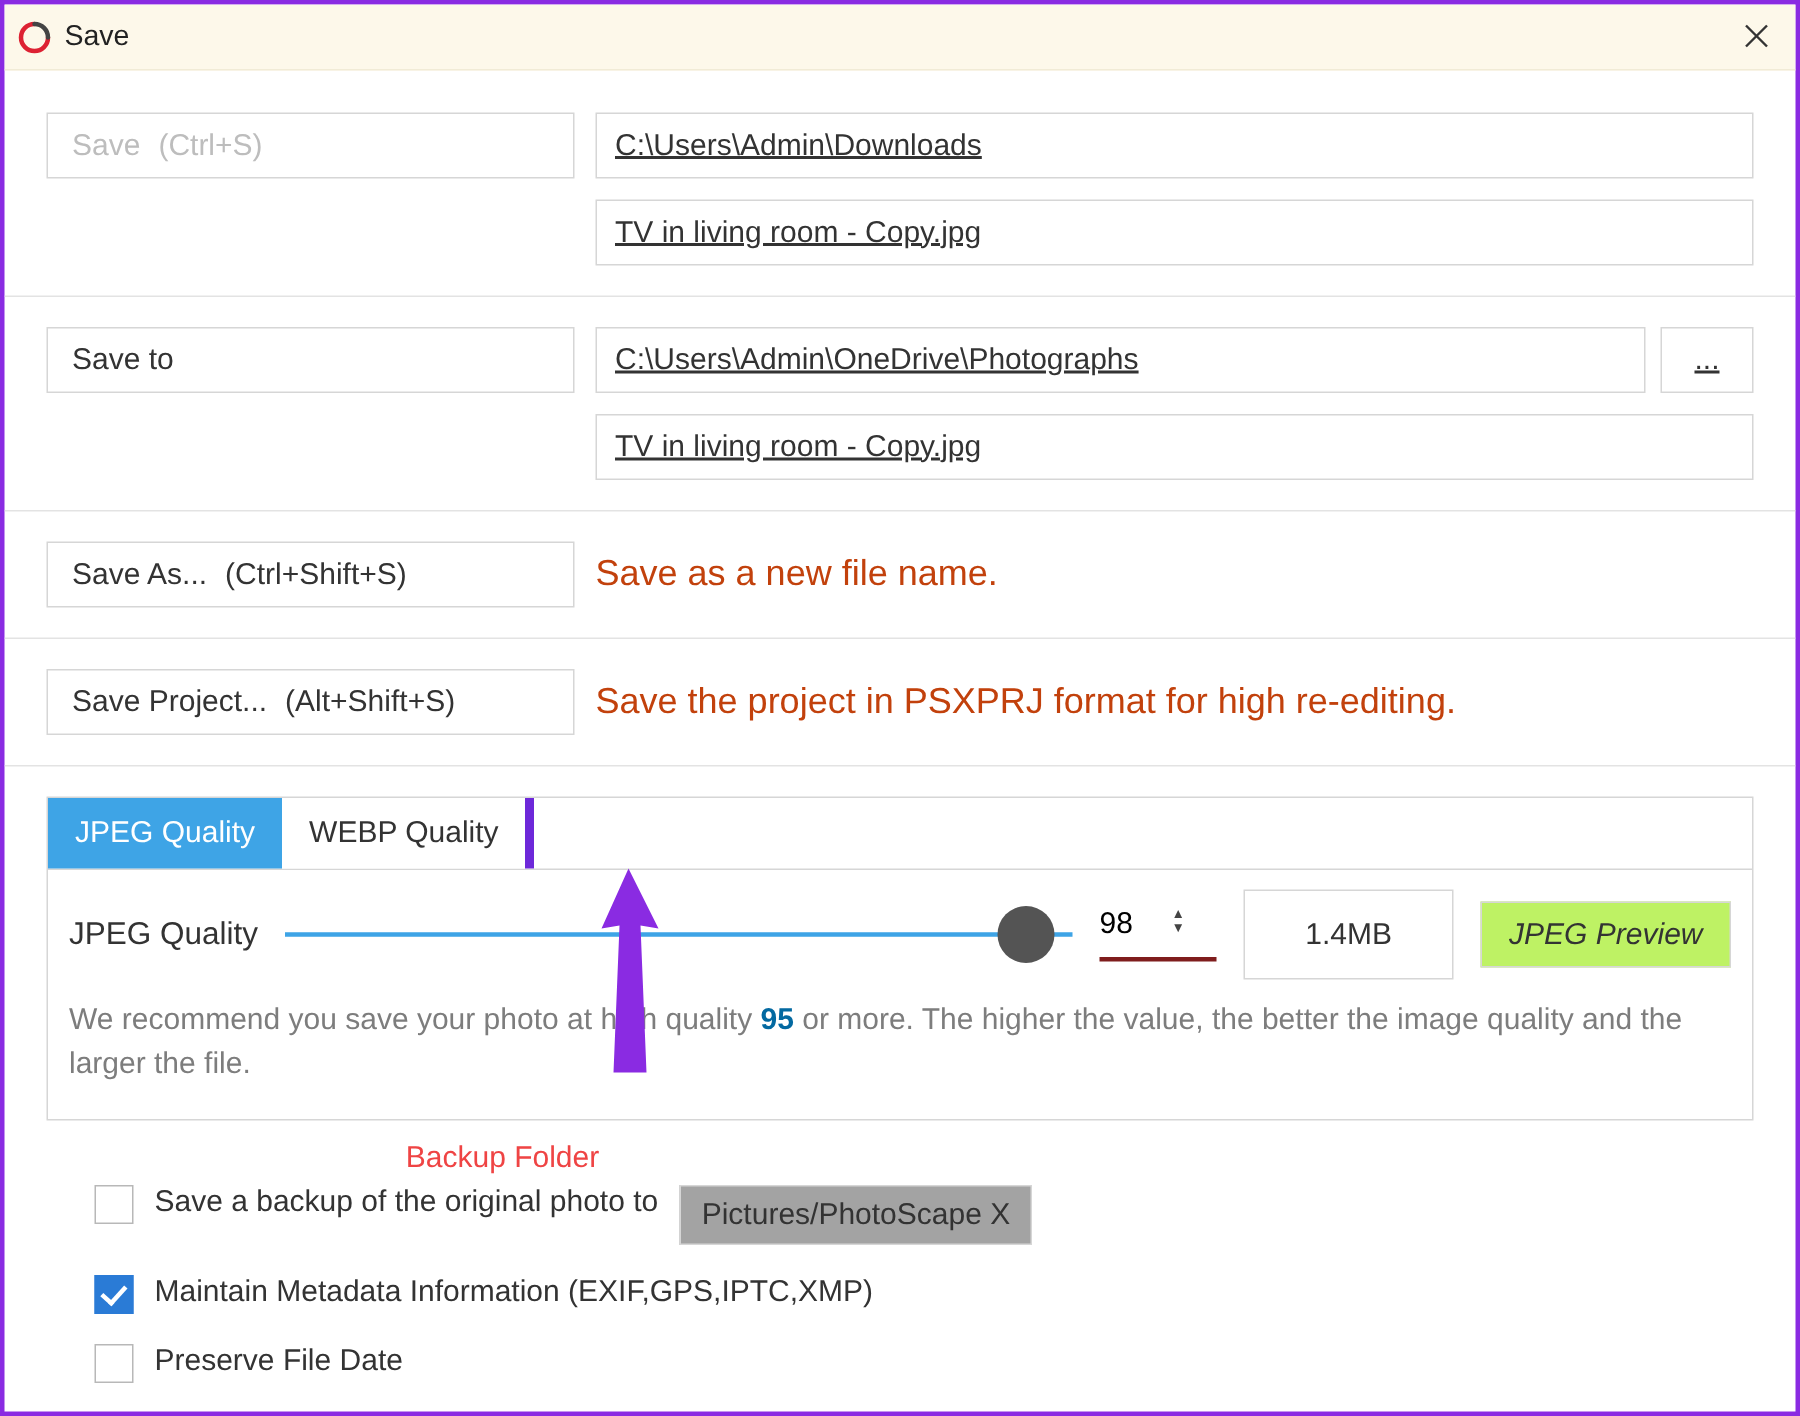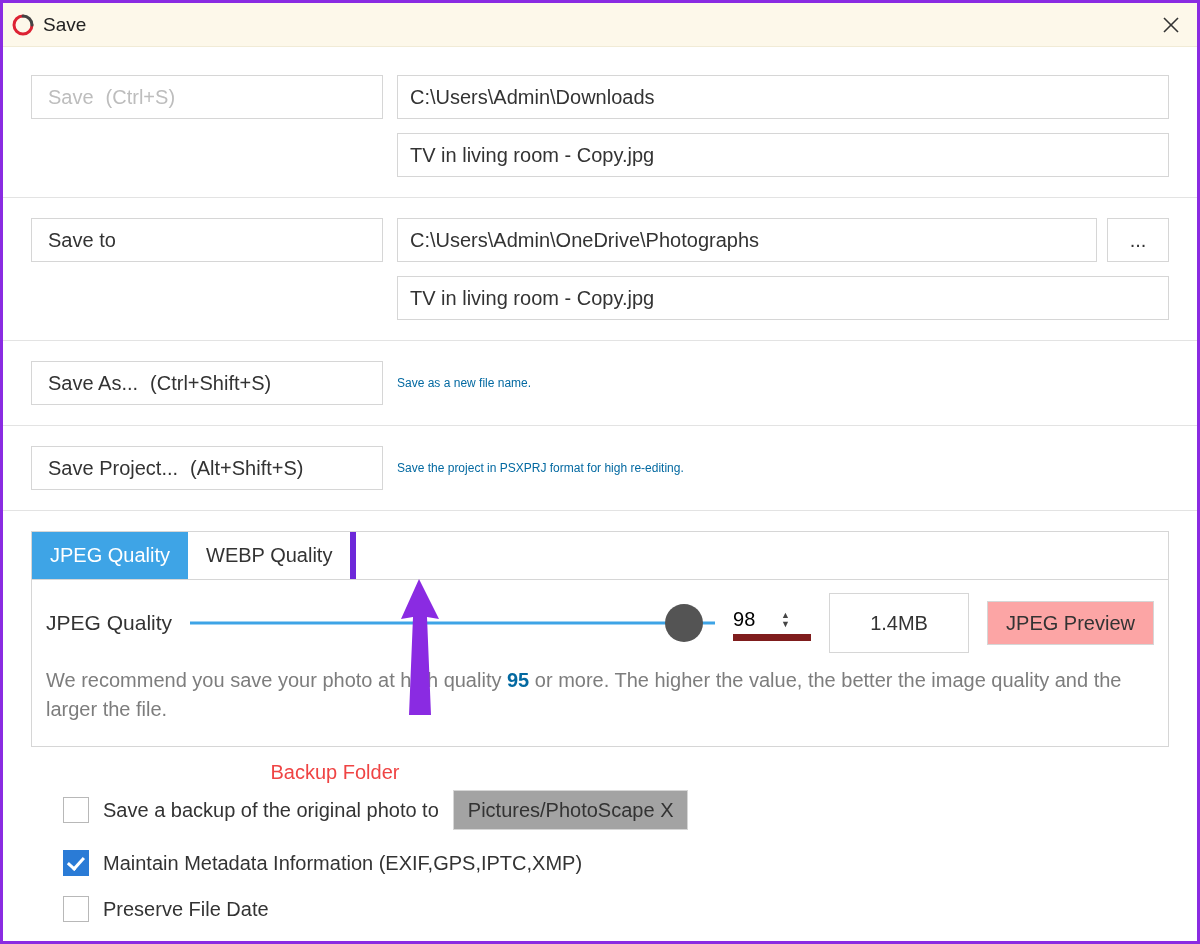--- a/index.html
+++ b/index.html
@@ -30,21 +30,21 @@
   .titlebar .close { font-size: 24px; cursor: pointer; padding: 0 10px; color: #333; }
 
   .content { padding: 0; }
 
   
   .section { padding: 20px 28px 6px; border-top: 1px solid #e3e3e3; }
   .section:first-of-type { border-top: none; padding-top: 28px; }
 
   .row { display: flex; gap: 14px; align-items: stretch; margin-bottom: 14px; }
   .label-col { width: 352px; flex: 0 0 352px; }
-  .path-col { flex: 1; display: flex; gap: 10px; }
+  .path-col { flex: 1; display: flex; gap: 10px; text-decoration: underline; }
 
   .btn-box {
     border: 1px solid #d6d6d6;
     background: #fff;
     padding: 7px 16px;
     font-size: 20px;
     text-align: left;
     width: 100%;
     display: flex;
     align-items: center;
@@ -68,22 +68,22 @@
     background: #fff;
     width: 62px;
     height: 44px;
     display: flex;
     align-items: center;
     justify-content: center;
     font-size: 20px;
     cursor: pointer;
   }
   .desc-text {
-    font-size: 12px;
-    color: #0369a1;
+    font-size: 24px;
+    color: #c2410c;
     display: flex;
     align-items: center;
     height: 44px;
   }
   .row-inline .label-col { display: flex; }
   .row-inline .desc-col { flex: 1; }
   .tabbox { border: 1px solid #d6d6d6; }
   .tabbar { display: flex; border-bottom: 1px solid #d6d6d6; height: 48px; }
   .tab {
     padding: 0 18px;
@@ -111,49 +111,49 @@
     position: absolute;
     top: 50%; left: 94%;
     width: 38px; height: 38px;
     background: #545454;
     border-radius: 50%;
     transform: translate(-50%, -50%);
     cursor: pointer;
   }
   .spin-box {
     display: flex;
-    align-items: center;
+    align-items: flex-start;
     width: 78px;
-    border-bottom: 7px solid #7f1d1d;
+    border-bottom: 3px solid #7f1d1d;
     height: 36px;
   }
   .spin-box input {
     width: 48px;
     border: none;
     font-size: 20px;
     text-align: left;
     padding: 0;
     outline: none;
   }
   .spin-arrows { display: flex; flex-direction: column; font-size: 9px; line-height: 9px; color: #444; }
   .size-box {
     border: 1px solid #d6d6d6;
     background: #fff;
     width: 140px; height: 60px;
     display: flex; align-items: center; justify-content: center;
     font-size: 20px;
   }
   .preview-btn {
     border: 1px solid #d6d6d6;
-    background: #fca5a5;
+    background: #bef264;
     height: 44px;
     padding: 0 18px;
     font-size: 20px;
     cursor: pointer;
-    display: flex; align-items: center;
+    display: flex; align-items: center; font-style: italic;
   }
   .hint {
     margin-top: 18px;
     font-size: 20px;
     color: #7d7d7d;
     line-height: 1.45;
   }
   .hint b { color: #0369a1; }
 
   
@@ -161,21 +161,21 @@
   .backup-header {
     text-align: center;
     color: #ef4444;
     font-size: 20px;
     margin-left: 138px;
     width: 300px;
     margin-bottom: 6px;
   }
   .check-row {
     display: flex;
-    align-items: center;
+    align-items: flex-start;
     gap: 14px;
     margin-bottom: 20px;
     font-size: 20px;
     padding-left: 16px;
   }
   .check {
     width: 26px; height: 26px;
     border: 1px solid #b8b8b8;
     background: #fff;
     display: flex; align-items: center; justify-content: center;

